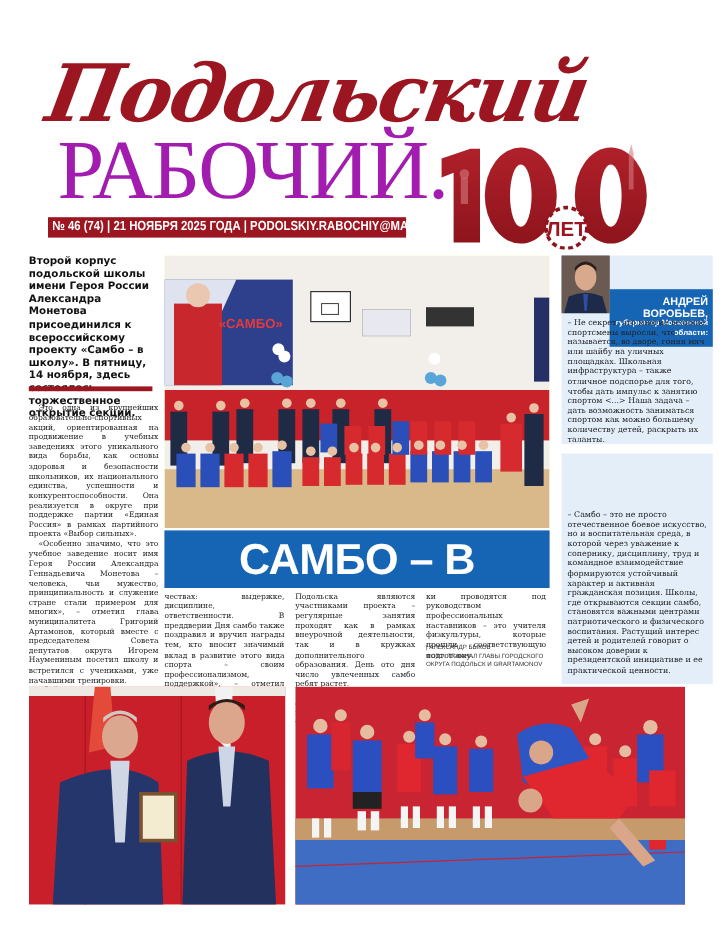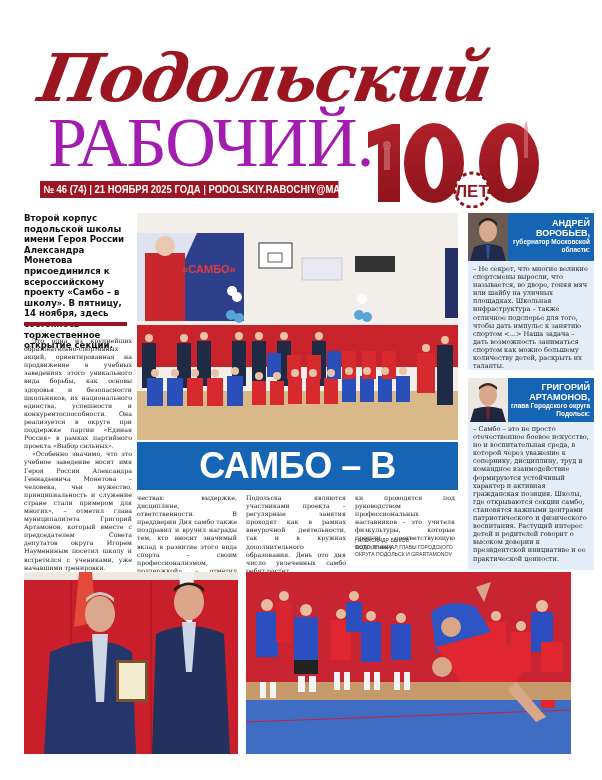--- a/index.html
+++ b/index.html
@@ -13,21 +13,21 @@
   
   .lead{left:24px;top:213px;width:108px;font-family:"DejaVu Sans",sans-serif;font-weight:bold;font-size:8.6px;line-height:10.6px;color:#111;}
   .lead-rule{left:24px;top:322px;width:103px;height:4px;background:#9b1620;}
   .col-text{font-family:"DejaVu Serif",serif;font-size:6.3px;line-height:8.1px;color:#222;text-align:justify;}
   .col-text p{margin:0;text-indent:8px;}
   
   .photo{overflow:hidden;}
   .photo-main{left:137px;top:213px;width:321px;height:227px;background:#fef9c3;}
   .headline-bar{left:137px;top:442px;width:321px;height:48px;background:#1665b4;color:#fff;font-family:"Liberation Sans",sans-serif;font-weight:bold;font-size:36px;line-height:48px;text-align:center;letter-spacing:-0.5px;}
   .quote-box{background:#e3eef8;}
-  .quote-head{background:#1665b4;color:#fff;font-family:"Liberation Sans",sans-serif;text-align:right;}
+  .quote-head{background:#1665b4;color:#fff;font-family:"Liberation Sans",sans-serif;text-align:right;margin-top:28px;}
   .qname{font-weight:bold;font-size:9px;line-height:10px;}
   .qrole{font-weight:bold;font-size:6.5px;line-height:8px;}
   .quote-text{font-family:"DejaVu Serif",serif;font-size:6.6px;line-height:8.1px;color:#222;}
   .credit{font-family:"Liberation Sans",sans-serif;font-size:5.2px;line-height:7px;color:#333;text-transform:uppercase;}
 </style>
 </head>
 <body>
 
 <div class="abs script-title">Подольский</div>
 <div class="abs serif-title">РАБОЧИЙ.</div>
@@ -195,36 +195,20 @@
     <div class="quote-head" style="flex:1;height:48px;padding:5px 4px 0 2px;box-sizing:border-box;">
       <div class="qname">АНДРЕЙ</div>
       <div class="qname">ВОРОБЬЕВ,</div>
       <div class="qrole">губернатор Московской области:</div>
     </div>
   </div>
   <div class="quote-text" style="position:absolute;left:5px;top:52px;width:116px;">– Не секрет, что многие великие спортсмены выросли, что называется, во дворе, гоняя мяч или шайбу на уличных площадках. Школьная инфраструктура – также отличное подспорье для того, чтобы дать импульс к занятию спортом &lt;...&gt; Наша задача – дать возможность заниматься спортом как можно большему количеству детей, раскрыть их таланты.</div>
 </div>
 
 <div class="abs quote-box" style="left:468px;top:378px;width:126px;height:192px;">
-  <div style="position:absolute;left:0;top:0;width:126px;height:44px;display:flex;">
-    <div style="width:40px;height:44px;background:#e8e4e0;">
-      <svg width="40" height="44" viewBox="0 0 40 44">
-        <rect width="40" height="44" fill="#ebe7e3"></rect>
-        <ellipse cx="20" cy="17" rx="9" ry="11" fill="#d9a88c"></ellipse>
-        <path d="M11 12 Q20 3 29 12 L29 9 Q20 1 11 9 Z" fill="#3a2a20"></path>
-        <path d="M2 44 L6 31 Q20 26 34 31 L38 44 Z" fill="#1e2640"></path>
-        <path d="M18 29 L22 29 L21 42 L19 42 Z" fill="#7a1f2a"></path>
-      </svg>
-    </div>
-    <div class="quote-head" style="flex:1;height:44px;padding:4px 4px 0 2px;box-sizing:border-box;">
-      <div class="qname">ГРИГОРИЙ</div>
-      <div class="qname">АРТАМОНОВ,</div>
-      <div class="qrole">глава Городского округа Подольск:</div>
-    </div>
-  </div>
   <div class="quote-text" style="position:absolute;left:5px;top:47px;width:116px;">– Самбо – это не просто отечественное боевое искусство, но и воспитательная среда, в которой через уважение к сопернику, дисциплину, труд и командное взаимодействие формируются устойчивый характер и активная гражданская позиция. Школы, где открываются секции самбо, становятся важными центрами патриотического и физического воспитания. Растущий интерес детей и родителей говорит о высоком доверии к президентской инициативе и ее практической ценности.</div>
 </div>
 
 <div class="abs photo" style="left:24px;top:572px;width:214px;height:182px;">
   <svg width="214" height="182" viewBox="0 0 214 182">
     <rect width="214" height="182" fill="#c81f2a"></rect>
     <rect x="0" y="0" width="214" height="8" fill="#efe9e4"></rect>
     <line x1="47" y1="8" x2="47" y2="182" stroke="#a8161f" stroke-width="1"></line>
     <line x1="127" y1="8" x2="127" y2="182" stroke="#a8161f" stroke-width="1"></line>
     <path d="M55 0 L68 0 L72 50 L50 55 Z" fill="#e34a3a"></path>

